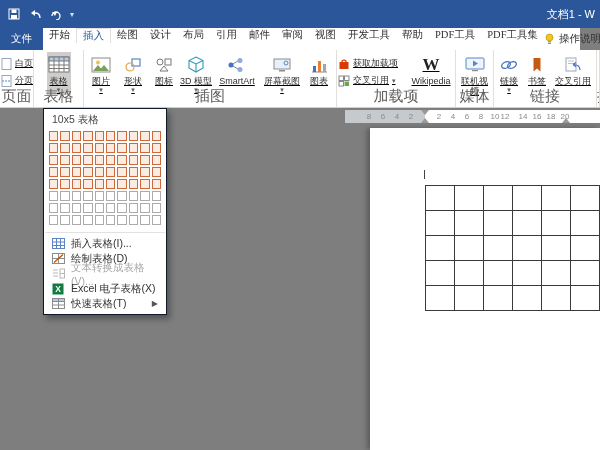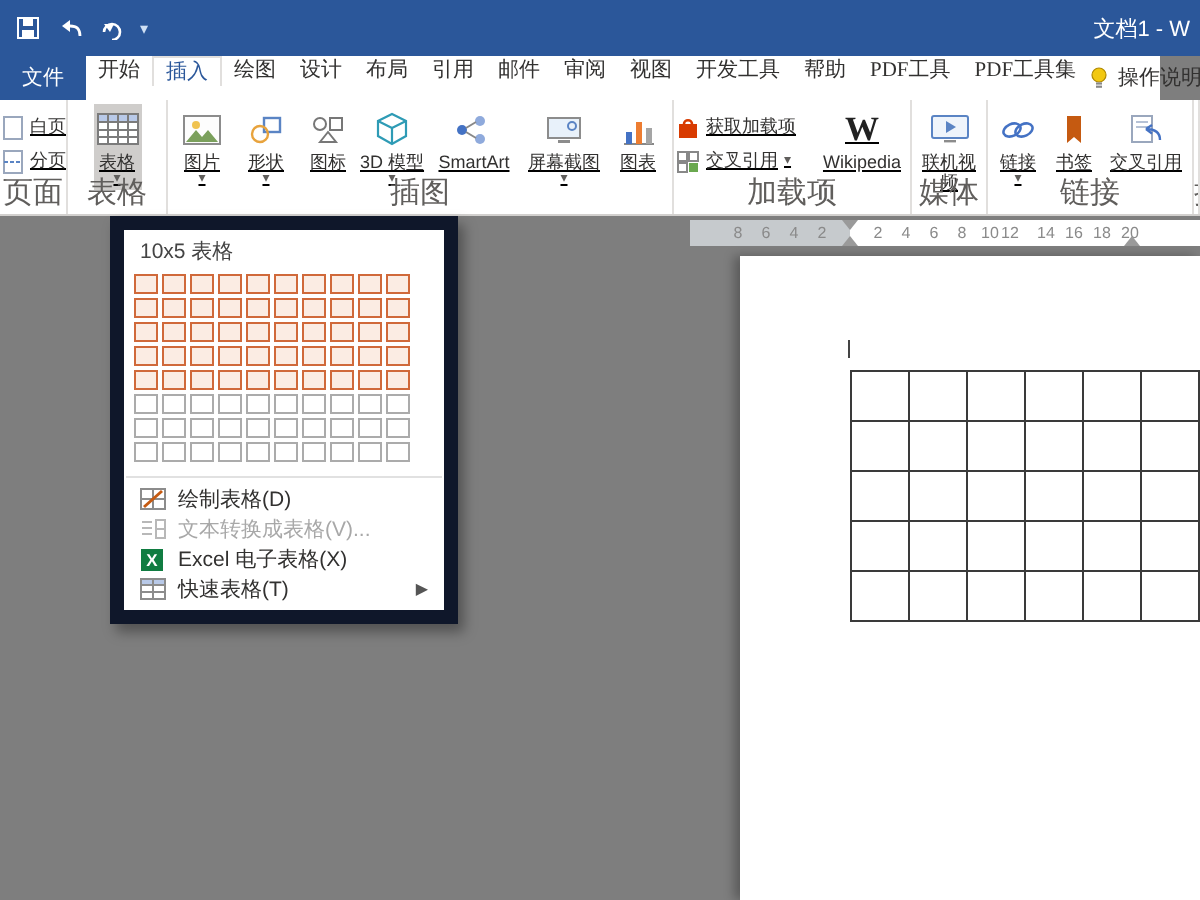--- a/index.html
+++ b/index.html
@@ -51,22 +51,22 @@
   
   .page{position:absolute;left:370px;top:128px;width:230px;height:322px;background:#fff;
         box-shadow:-3px 0 5px rgba(0,0,0,0.28);}
   .caret-mark{position:absolute;left:54px;top:42px;width:1px;height:9px;background:#444;}
   .doc-table{position:absolute;left:55px;top:57px;display:grid;
              border-top:1px solid #3a3a3a;border-left:1px solid #3a3a3a;}
   .doc-cell{width:29px;height:25px;border-right:1px solid #3a3a3a;border-bottom:1px solid #3a3a3a;
             box-sizing:border-box;background:#fff;}
 
   
-  .dropdown{position:absolute;left:55px;top:108px;width:174px;background:#fff;
-            border:7px solid #0f172a;box-shadow:3px 4px 6px rgba(0,0,0,0.35);z-index:10;
+  .dropdown{position:absolute;left:43px;top:108px;width:124px;background:#fff;
+            border:1px solid #0f172a;box-shadow:3px 4px 6px rgba(0,0,0,0.35);z-index:10;
             padding-bottom:3px;box-sizing:border-box;}
   .dd-header{font-size:10.5px;color:#444;padding:4px 8px 3px;}
   .dd-grid{padding:1px 5px 3px;}
   .dd-row{display:flex;gap:2px;margin-bottom:2px;}
   .dd-cell{width:12px;height:10px;background:#fff;border:1px solid #ababab;box-sizing:border-box;}
   .dd-cell.sel{border:1px solid #d0693a;background:#fbece3;}
   .dd-sep{height:1px;background:#e1e1e1;margin:2px 1px 3px;}
   .dd-item{display:flex;align-items:center;gap:6px;height:15px;padding:0 8px 0 7px;
            font-size:10.5px;color:#323130;}
   .dd-item.disabled{color:#a8a8a8;}
@@ -494,20 +494,32 @@
           <div class="dd-cell"></div>
           <div class="dd-cell"></div>
           <div class="dd-cell"></div>
           <div class="dd-cell"></div>
           <div class="dd-cell"></div>
           <div class="dd-cell"></div>
         </div>
       </div>
     <div class="dd-sep"></div>
 
+    <div class="dd-item">
+      <span class="micon">
+        <svg width="13" height="11" viewBox="0 0 13 11">
+            <rect x="0.5" y="0.5" width="12" height="10" fill="#fff" stroke="#5a84c4"></rect>
+            <line x1="0.5" y1="4" x2="12.5" y2="4" stroke="#5a84c4"></line>
+            <line x1="0.5" y1="7.5" x2="12.5" y2="7.5" stroke="#5a84c4"></line>
+            <line x1="4.5" y1="0.5" x2="4.5" y2="10.5" stroke="#5a84c4"></line>
+            <line x1="8.5" y1="0.5" x2="8.5" y2="10.5" stroke="#5a84c4"></line>
+          </svg>
+      </span>
+      <span>插入表格(I)...</span>
+    </div>
 
     <div class="dd-item">
       <span class="micon">
         <svg width="13" height="11" viewBox="0 0 13 11">
             <rect x="0.5" y="0.5" width="12" height="10" fill="#fff" stroke="#8c8c8c"></rect>
             <line x1="0.5" y1="5.5" x2="12.5" y2="5.5" stroke="#8c8c8c"></line>
             <line x1="6.5" y1="0.5" x2="6.5" y2="10.5" stroke="#8c8c8c"></line>
             <line x1="2" y1="9.5" x2="11" y2="1.5" stroke="#c55a11" stroke-width="1.5"></line>
           </svg>
       </span>

